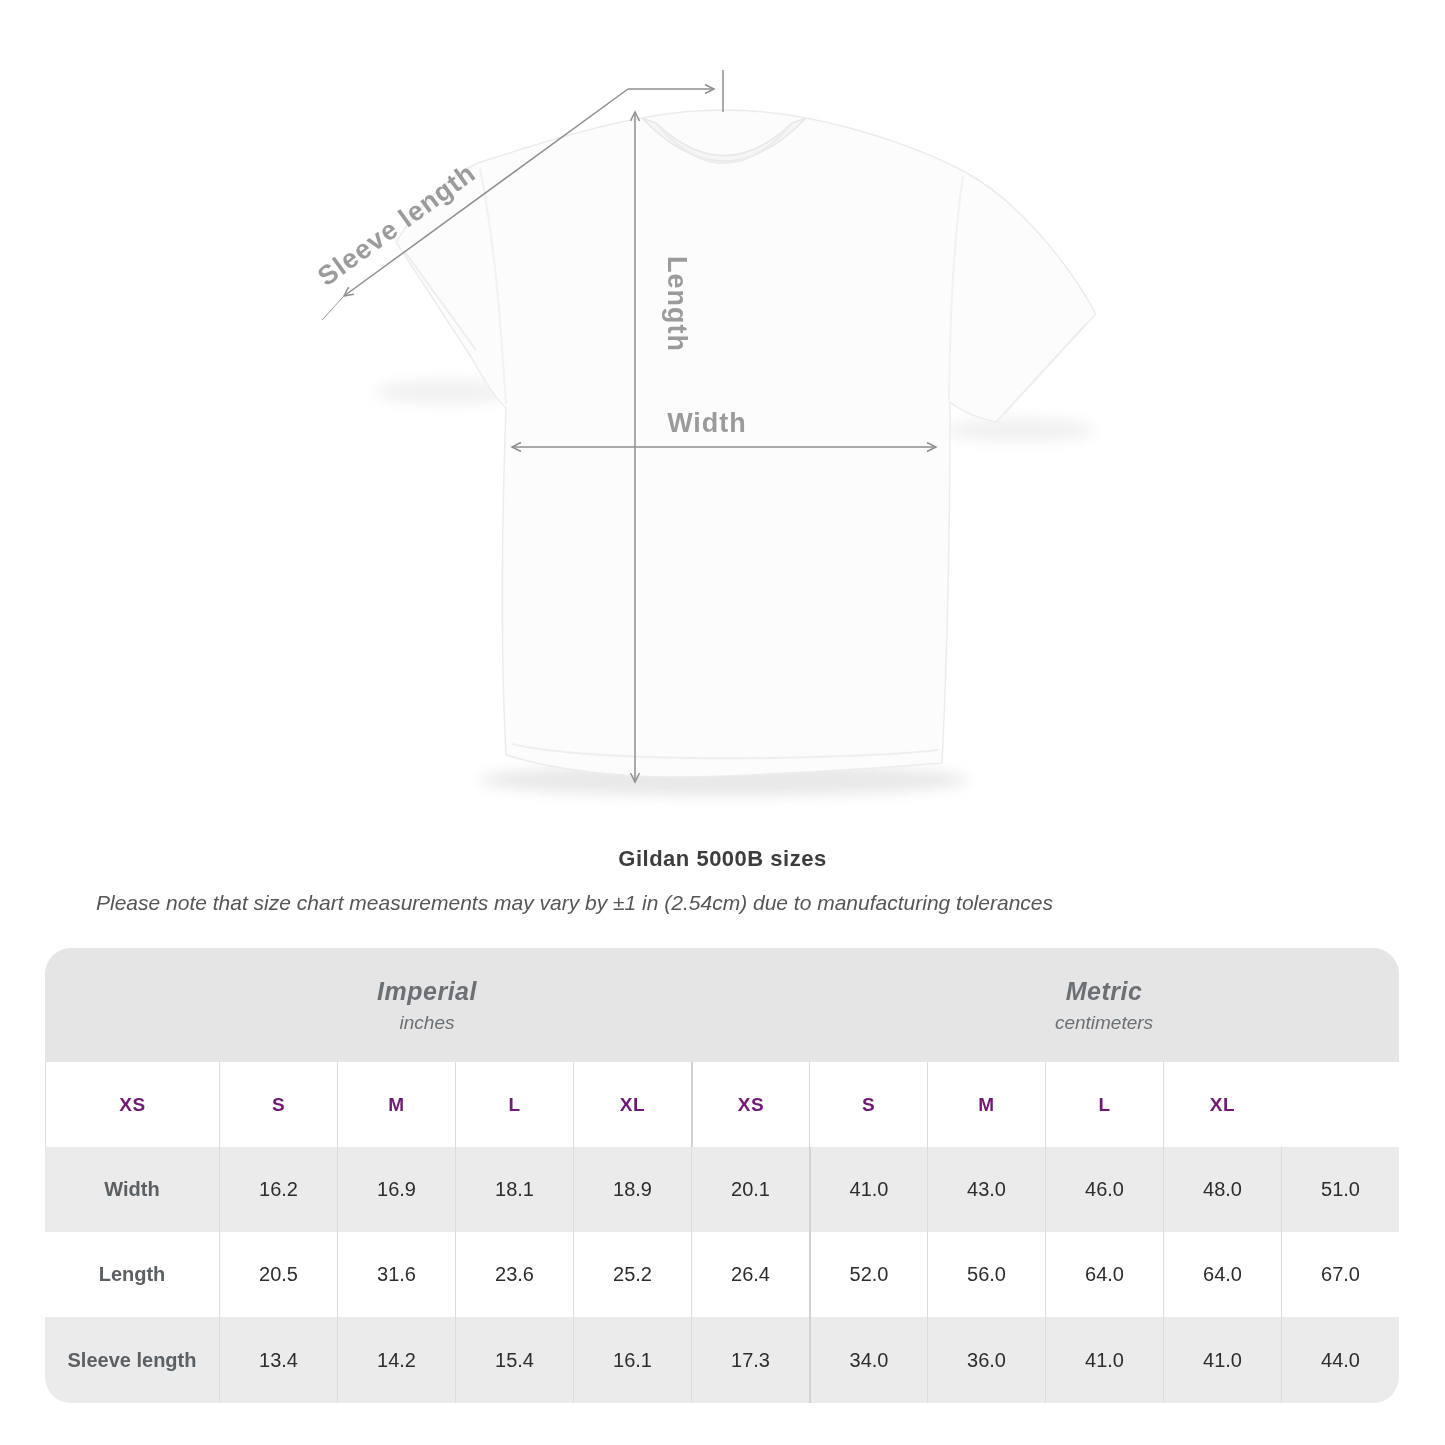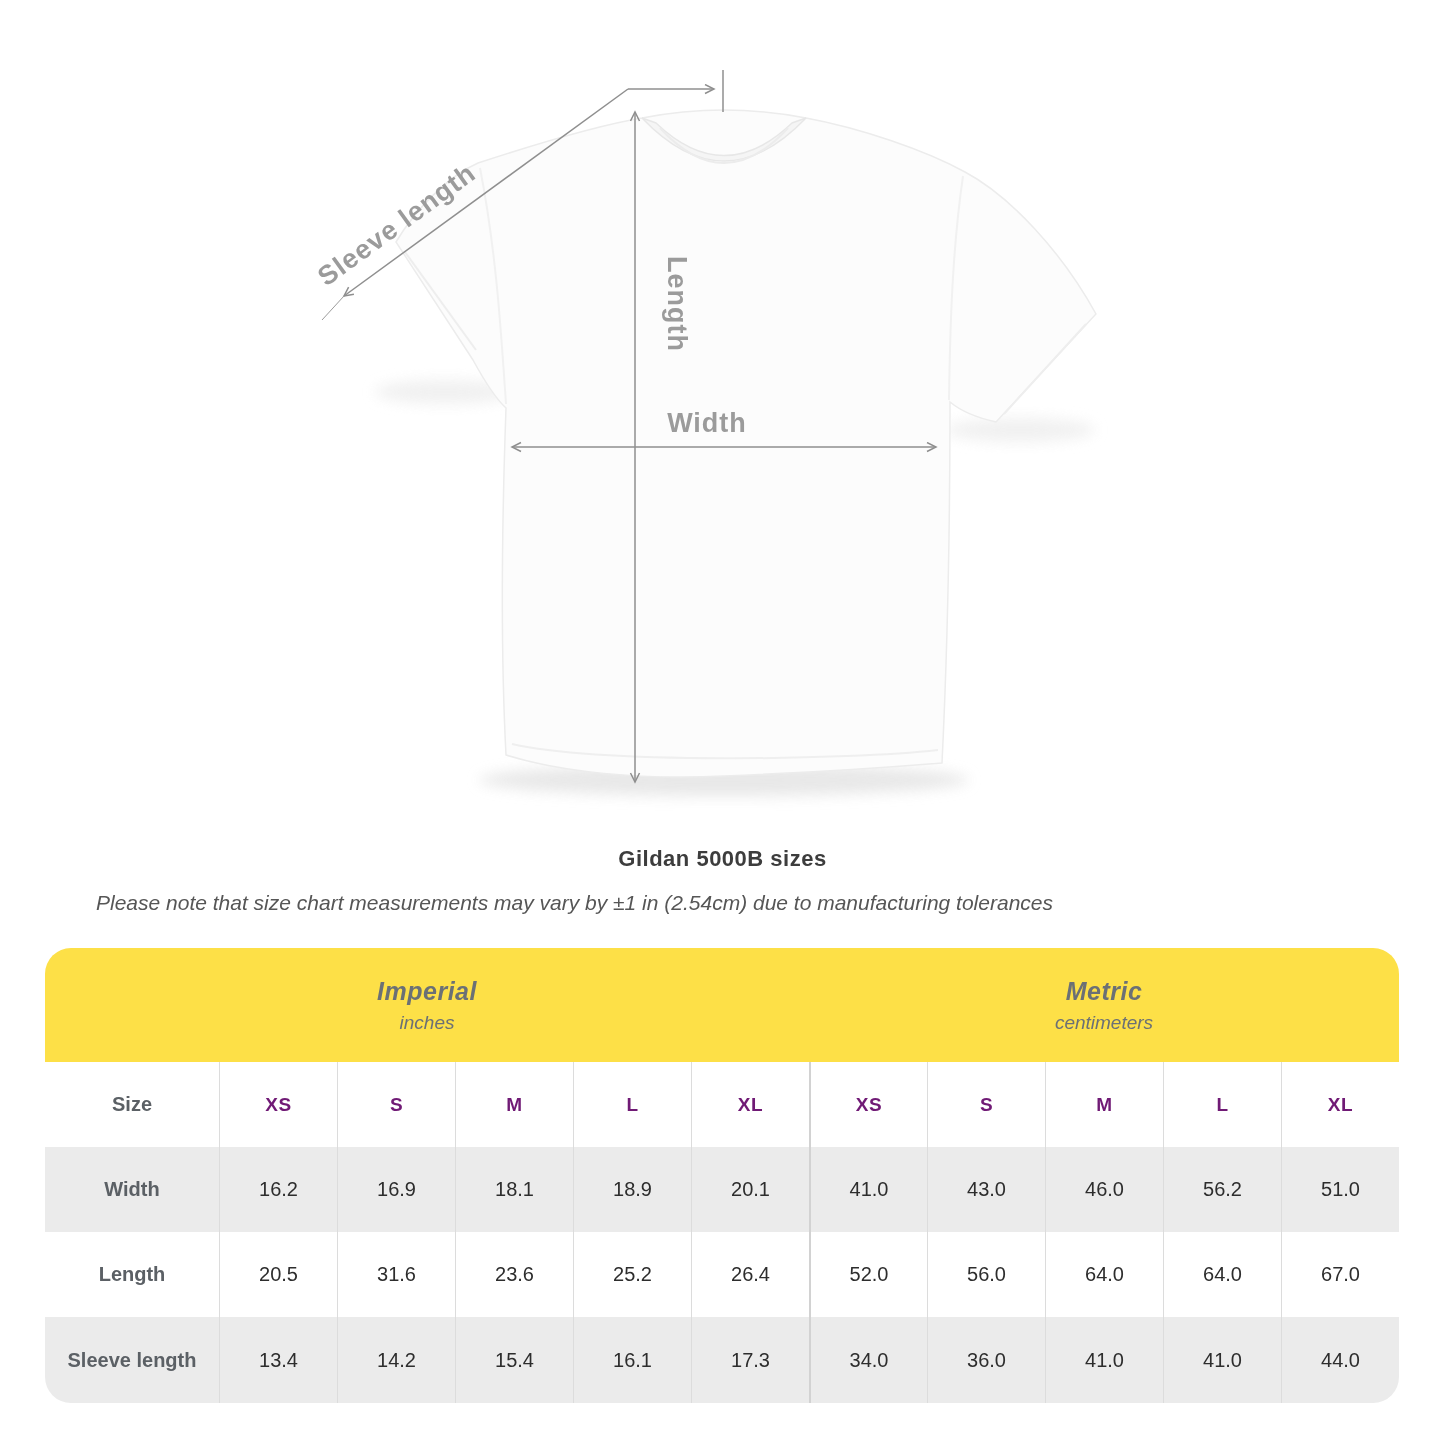--- a/index.html
+++ b/index.html
@@ -12,21 +12,21 @@
               font-size:27px;letter-spacing:1px;}
 
   
   .title{position:absolute;left:0;top:846px;width:1445px;margin:0;text-align:center;
          font-size:22px;font-weight:bold;color:#3d3d3d;letter-spacing:0.5px;}
   .subtitle{position:absolute;left:0;top:891px;width:1149px;margin:0;text-align:center;
          font-size:21px;font-style:italic;color:#565656;}
 
   
   .size-table{position:absolute;left:45px;top:948px;width:1354px;}
-  .thead{display:grid;grid-template-columns:764px 590px;height:114px;background:#fde047;
+  .thead{display:grid;grid-template-columns:764px 590px;height:114px;background:#e5e5e5;
          border-radius:26px 26px 0 0;}
   .th-group{display:flex;flex-direction:column;align-items:center;justify-content:center;
             gap:6px;color:#6b7075;}
   .group-title{font-size:25px;font-weight:bold;font-style:italic;letter-spacing:0.5px;}
   .group-unit{font-size:19px;font-style:italic;text-align:center;}
 
   .trow{display:grid;grid-template-columns:174px repeat(10,118px);height:85px;}
   .trow.striped{background:#ebebeb;}
   .trow.last{height:86px;border-radius:0 0 26px 26px;overflow:hidden;}
   .cell{display:flex;align-items:center;justify-content:center;
@@ -101,21 +101,20 @@
         <div class="group-title">Imperial</div>
         <div class="group-unit">inches</div>
       </div>
       <div class="th-group">
         <div class="group-title">Metric</div>
         <div class="group-unit">centimeters</div>
       </div>
     </div>
 
     <div class="trow">
-      <div class="cell rowlabel first">Size</div>
       <div class="cell szh">XS</div>
       <div class="cell szh">S</div>
       <div class="cell szh">M</div>
       <div class="cell szh">L</div>
       <div class="cell szh">XL</div>
       <div class="cell szh metric-start">XS</div>
       <div class="cell szh">S</div>
       <div class="cell szh">M</div>
       <div class="cell szh">L</div>
       <div class="cell szh">XL</div>
@@ -124,21 +123,21 @@
     <div class="trow striped">
       <div class="cell rowlabel first">Width</div>
       <div class="cell">16.2</div>
       <div class="cell">16.9</div>
       <div class="cell">18.1</div>
       <div class="cell">18.9</div>
       <div class="cell">20.1</div>
       <div class="cell metric-start">41.0</div>
       <div class="cell">43.0</div>
       <div class="cell">46.0</div>
-      <div class="cell">56.2</div>
+      <div class="cell">48.0</div>
       <div class="cell">51.0</div>
     </div>
 
     <div class="trow">
       <div class="cell rowlabel first">Length</div>
       <div class="cell">20.5</div>
       <div class="cell">31.6</div>
       <div class="cell">23.6</div>
       <div class="cell">25.2</div>
       <div class="cell">26.4</div>

